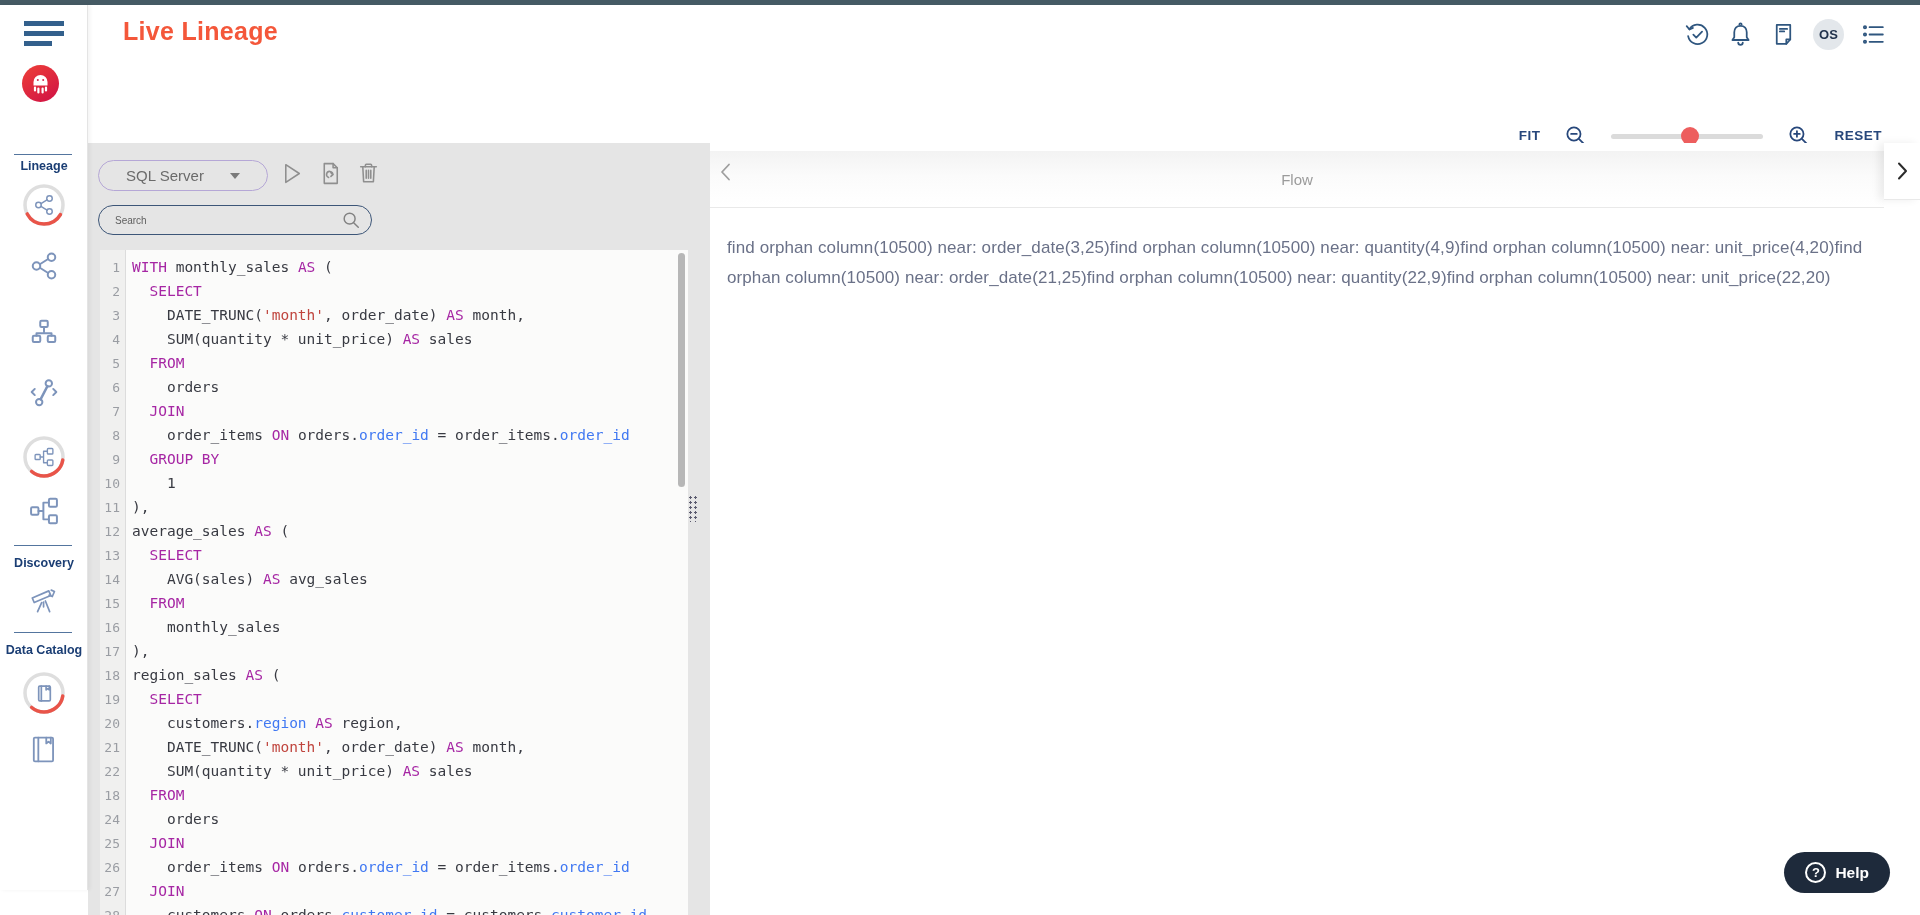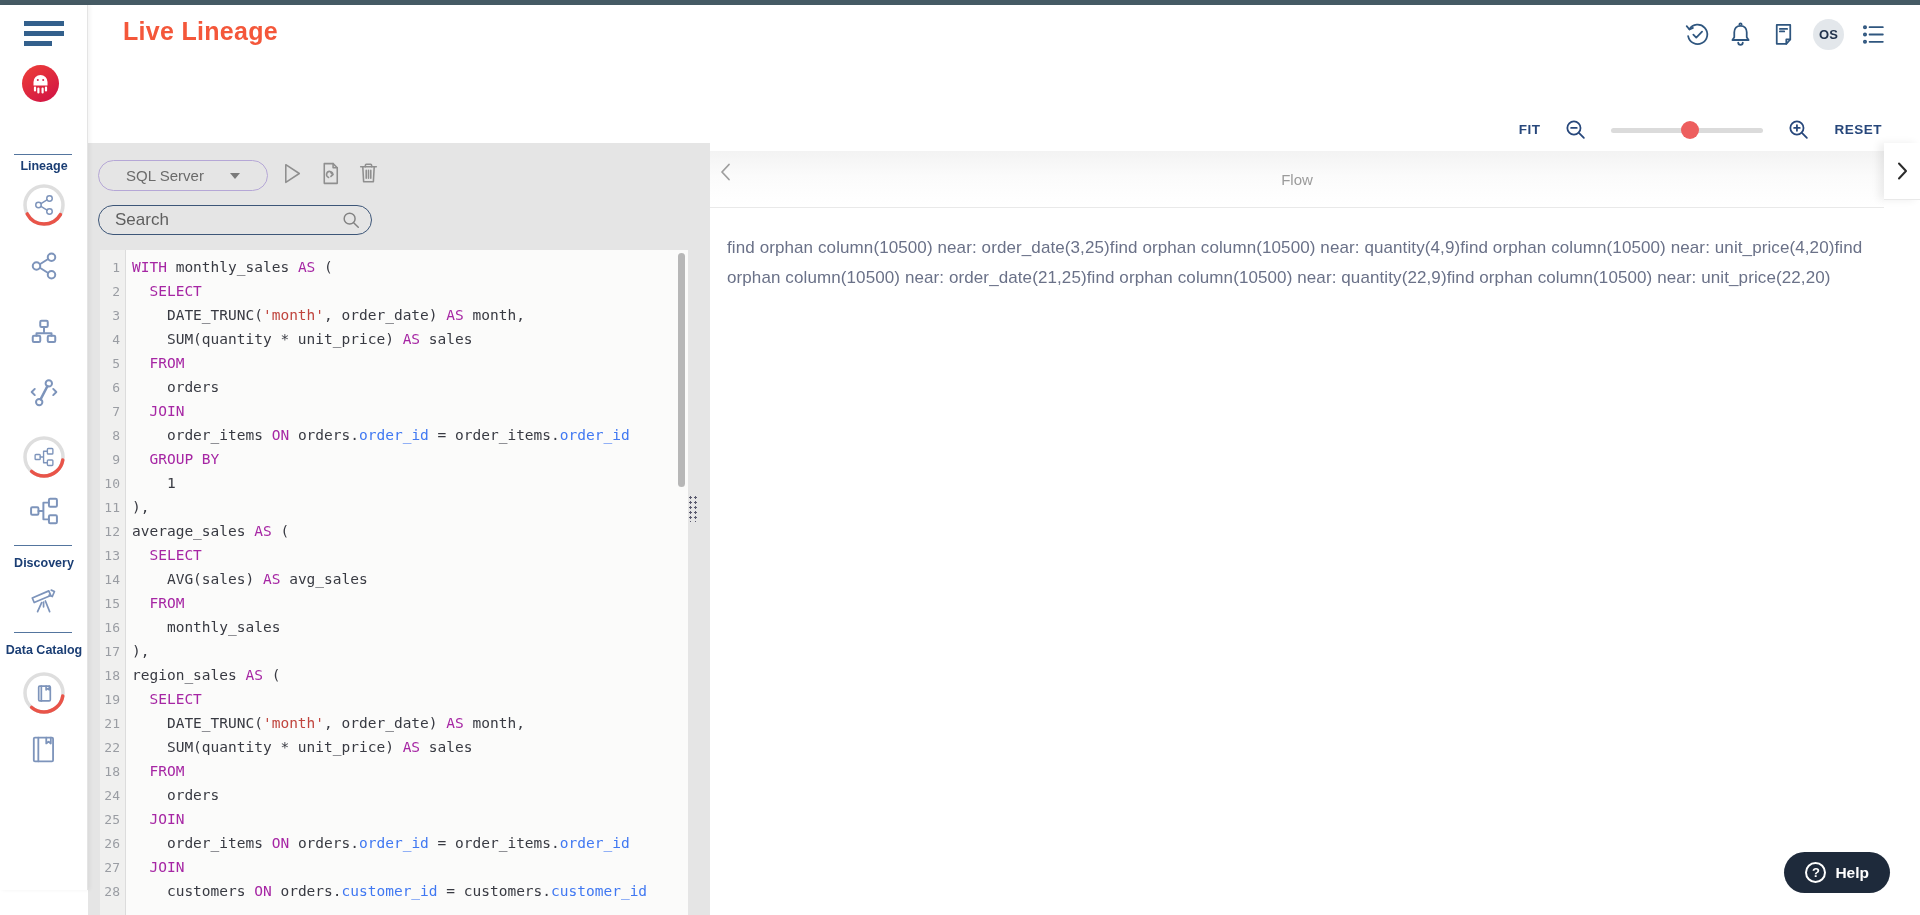--- a/index.html
+++ b/index.html
@@ -31,35 +31,35 @@
   .ic-navy { stroke:#27477b; stroke-width:1.7; }
 
   
   .header { position:absolute; left:88px; top:5px; right:0; height:138px; background:#fff; }
   .page-title { position:absolute; left:35px; top:12px; font-size:25px; font-weight:bold; color:#f4573a; letter-spacing:.3px; }
   .nav-icons { position:absolute; right:33px; top:14px; display:flex; align-items:center; gap:16px; }
   .avatar { width:31px; height:31px; border-radius:50%; background:#e3e7eb; color:#22334d; font-size:13px;
             font-weight:bold; display:flex; align-items:center; justify-content:center; }
 
   
-  .zoombar { position:absolute; right:38px; top:113px; display:flex; align-items:center; gap:24px; }
+  .zoombar { position:absolute; right:38px; top:119px; display:flex; align-items:center; gap:24px; }
   .zb-label { font-size:13.5px; font-weight:bold; color:#27477b; letter-spacing:.5px; cursor:pointer; }
   .slider { position:relative; width:152px; height:18px; cursor:pointer; }
   .slider .track { position:absolute; left:0; right:0; top:7px; height:5px; background:#dbdbdb; border-radius:3px; }
   .slider .thumb { position:absolute; left:70px; top:0; width:18px; height:18px; border-radius:50%; background:#ed5e5e; }
 
   
   .sql-panel { position:absolute; left:88px; top:143px; width:622px; bottom:0; background:#e5e5e5; }
   .engine-pill { position:absolute; left:10px; top:17px; width:170px; height:31px; border:1px solid #b5a7d6;
                  border-radius:16px; display:flex; align-items:center; justify-content:center; gap:26px;
                  color:#6b6b6b; font-size:15px; cursor:pointer; }
   .tool-ic { position:absolute; top:17px; cursor:pointer; }
   .search-pill { position:absolute; left:10px; top:62px; width:274px; height:30px; border:1.5px solid #3d5678;
                  border-radius:15px; display:flex; align-items:center; padding:0 10px 0 16px; background:transparent; }
-  .search-pill input { flex:1; border:none; outline:none; background:transparent; font-size:17px; color:#444;
+  .search-pill input { flex:1; border:none; outline:none; background:transparent; font-size:10px; color:#444;
                        font-family:"Liberation Sans", sans-serif; }
   .search-pill input::placeholder { color:#5f5f5f; opacity:1; }
 
   .codebox { position:absolute; left:12px; right:22px; top:107px; bottom:0; background:#fbfbfa; overflow:hidden; }
   .gutter-bg { position:absolute; left:0; top:0; bottom:0; width:26px; background:#f0f0ef; border-right:1px solid #dcdcdc; }
   .code-lines { position:relative; padding-top:5px; font-family:"DejaVu Sans Mono", monospace; font-size:14.5px; line-height:24px; }
   .cl { white-space:pre; height:24px; }
   .ln { display:inline-block; width:26px; padding-right:6px; text-align:right; color:#9a9da3; font-size:13px;
         font-family:"DejaVu Sans Mono", monospace; }
   .ct { padding-left:6px; }
@@ -318,20 +318,21 @@
           <div class="cl"><span class="ln">10</span><span class="ct"><span class="p">    1</span></span></div>
           <div class="cl"><span class="ln">11</span><span class="ct"><span class="p">),</span></span></div>
           <div class="cl"><span class="ln">12</span><span class="ct"><span class="p">average_sales </span><span class="k">AS</span><span class="p"> (</span></span></div>
           <div class="cl"><span class="ln">13</span><span class="ct"><span class="p">  </span><span class="k">SELECT</span></span></div>
           <div class="cl"><span class="ln">14</span><span class="ct"><span class="p">    AVG(sales) </span><span class="k">AS</span><span class="p"> avg_sales</span></span></div>
           <div class="cl"><span class="ln">15</span><span class="ct"><span class="p">  </span><span class="k">FROM</span></span></div>
           <div class="cl"><span class="ln">16</span><span class="ct"><span class="p">    monthly_sales</span></span></div>
           <div class="cl"><span class="ln">17</span><span class="ct"><span class="p">),</span></span></div>
           <div class="cl"><span class="ln">18</span><span class="ct"><span class="p">region_sales </span><span class="k">AS</span><span class="p"> (</span></span></div>
           <div class="cl"><span class="ln">19</span><span class="ct"><span class="p">  </span><span class="k">SELECT</span></span></div>
+          <div class="cl"><span class="ln">20</span><span class="ct"><span class="p">    customers.</span><span class="c">region</span><span class="p"> </span><span class="k">AS</span><span class="p"> region,</span></span></div>
           <div class="cl"><span class="ln">21</span><span class="ct"><span class="p">    DATE_TRUNC(</span><span class="s">'month'</span><span class="p">, order_date) </span><span class="k">AS</span><span class="p"> month,</span></span></div>
           <div class="cl"><span class="ln">22</span><span class="ct"><span class="p">    SUM(quantity * unit_price) </span><span class="k">AS</span><span class="p"> sales</span></span></div>
           <div class="cl"><span class="ln">18</span><span class="ct"><span class="p">  </span><span class="k">FROM</span></span></div>
           <div class="cl"><span class="ln">24</span><span class="ct"><span class="p">    orders</span></span></div>
           <div class="cl"><span class="ln">25</span><span class="ct"><span class="p">  </span><span class="k">JOIN</span></span></div>
           <div class="cl"><span class="ln">26</span><span class="ct"><span class="p">    order_items </span><span class="k">ON</span><span class="p"> orders.</span><span class="c">order_id</span><span class="p"> = order_items.</span><span class="c">order_id</span></span></div>
           <div class="cl"><span class="ln">27</span><span class="ct"><span class="p">  </span><span class="k">JOIN</span></span></div>
           <div class="cl"><span class="ln">28</span><span class="ct"><span class="p">    customers </span><span class="k">ON</span><span class="p"> orders.</span><span class="c">customer_id</span><span class="p"> = customers.</span><span class="c">customer_id</span></span></div>
         </div>
       <div class="v-scrollbar"></div>

